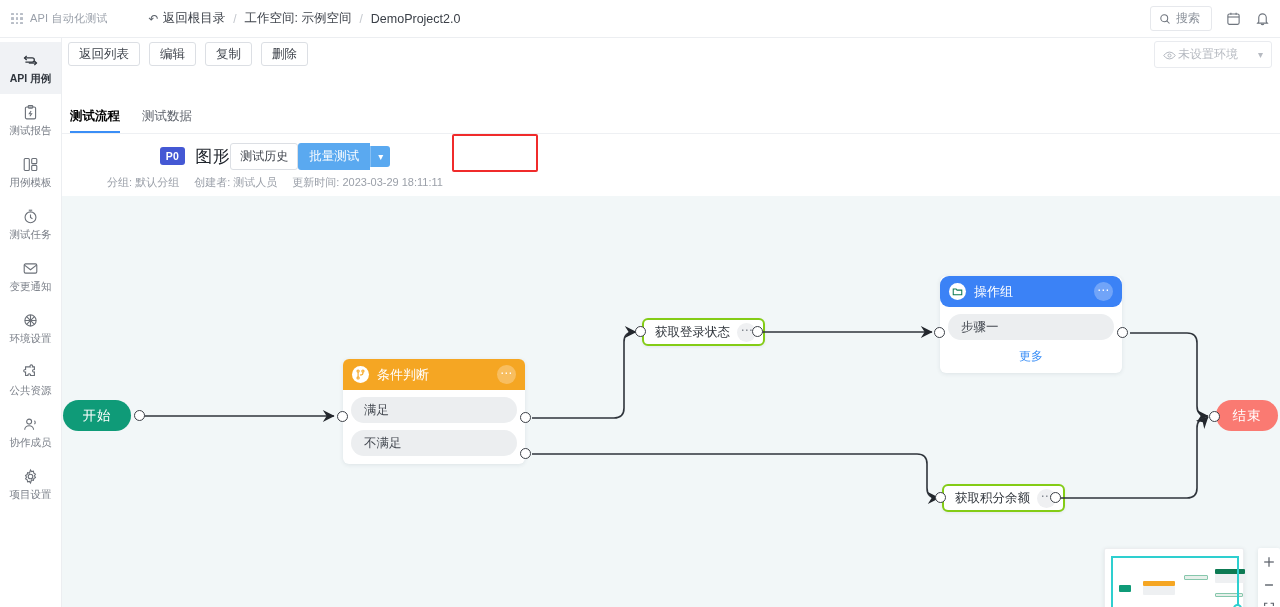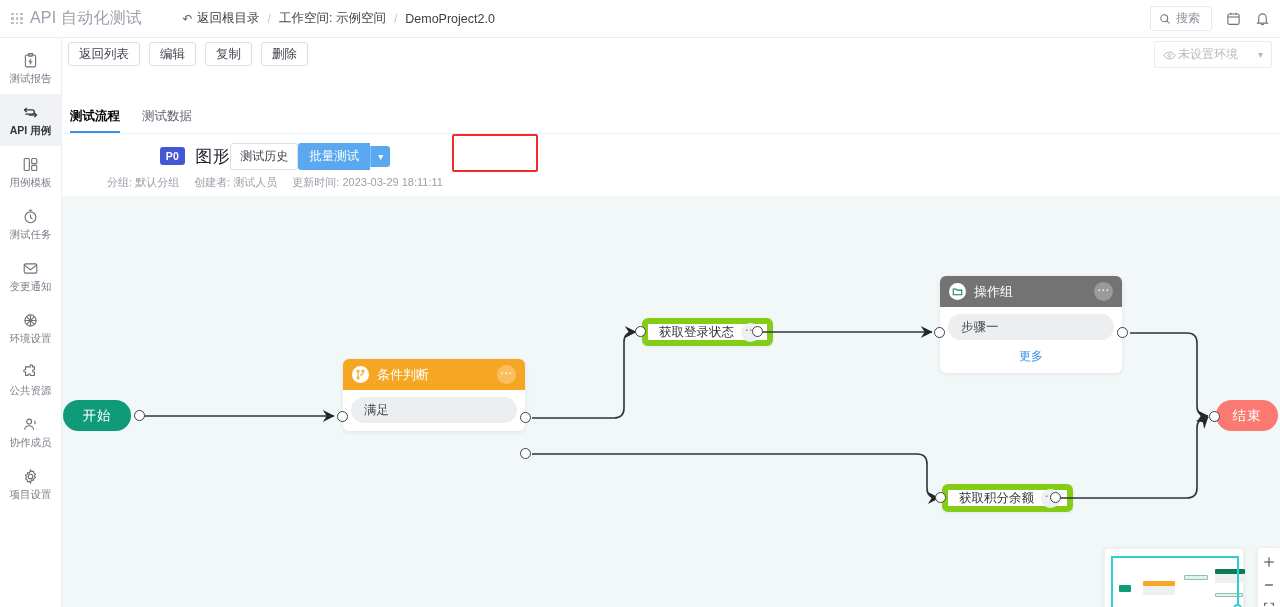--- a/index.html
+++ b/index.html
@@ -13,21 +13,21 @@
   
   .topbar {
     position: absolute; left: 0; top: 0; width: 1280px; height: 38px;
     background: #fff; border-bottom: 1px solid #eceef1;
     display: flex; align-items: center; z-index: 40;
   }
   .grid-icon { margin-left: 11px; width: 12px; height: 12px; position: relative; }
   .grid-icon i {
     position: absolute; width: 2.5px; height: 2.5px; background: #b9bec7; border-radius: 0.5px;
   }
-  .app-name { margin-left: 7px; font-size: 16px; color: #9aa0aa; letter-spacing: .2px; }
+  .app-name { margin-left: 7px; font-size: 11px; color: #9aa0aa; letter-spacing: .2px; }
   .crumb-wrap { display: flex; align-items: center; margin-left: 40px; }
   .back-root { display: flex; align-items: center; font-size: 12.5px; color: #40454d; cursor: pointer; }
   .back-arrow { font-size: 12px; margin-right: 5px; color: #5a6069; transform: scaleX(-1); display:inline-block;}
   .crumb-sep { margin: 0 8px; color: #c3c7cd; font-size: 12px; }
   .crumb-item { font-size: 12.5px; color: #40454d; }
   .crumb-item.last { color: #3b4048; }
   .topbar-right { margin-left: auto; display: flex; align-items: center; padding-right: 10px; gap: 14px; }
   .search-pill {
     display: flex; align-items: center; gap: 5px;
     border: 1px solid #e6e8ec; border-radius: 3px; padding: 3px 11px 3px 8px;
@@ -133,21 +133,21 @@
   
   .gbox {
     background: #fff; border-radius: 6px; box-shadow: 0 1px 4px rgba(40,60,80,.10);
     overflow: hidden;
   }
   .ghead {
     height: 31px; display: flex; align-items: center; padding: 0 9px; gap: 8px;
     color: #fff; font-size: 13px;
   }
   .ghead.orange { background: #f5a623; }
-  .ghead.green { background: #737373; }
+  .ghead.green { background: #3b82f6; border-radius: 9px; }
   .ghead-ic {
     width: 17px; height: 17px; border-radius: 50%; background: #fff;
     display: flex; align-items: center; justify-content: center;
   }
   .ghead-ic svg { width: 11px; height: 11px; }
   .gdots {
     margin-left: auto; width: 19px; height: 19px; border-radius: 50%;
     background: rgba(255,255,255,.28); color: #fff; font-size: 12px;
     display: flex; align-items: center; justify-content: center;
     letter-spacing: 1px; line-height: 0; padding-bottom: 4px; cursor: pointer;
@@ -156,21 +156,21 @@
   .srow {
     background: #eceef0; border-radius: 15px; height: 26px;
     display: flex; align-items: center; padding: 0 13px;
     font-size: 12.5px; color: #42474f; margin-bottom: 7px;
   }
   .srow:last-child { margin-bottom: 0; }
   .gmore { text-align: center; font-size: 12px; color: #3a8ef6; cursor: pointer; padding-top: 1px; }
 
   
   .api {
-    background: #fff; border: 6px solid #84cc16; border-radius: 6px;
+    background: #fff; border: 2px solid #84cc16; border-radius: 6px;
     height: 28px; display: flex; align-items: center; padding: 0 7px 0 11px; gap: 7px;
     box-shadow: 0 1px 3px rgba(40,60,80,.08);
   }
   .api .atxt { font-size: 12.5px; color: #2f343b; white-space: nowrap; }
   .adots {
     width: 19px; height: 19px; border-radius: 50%; background: #eff0f2;
     color: #777d86; font-size: 12px; display: flex; align-items: center;
     justify-content: center; line-height: 0; padding-bottom: 4px; cursor: pointer;
   }
 
@@ -253,41 +253,41 @@
         <svg viewBox="0 0 16 16" fill="none" stroke="currentColor" stroke-width="1.2">
             <path d="M4 11.5V7a4 4 0 0 1 8 0v4.5l1.2 1.4H2.8L4 11.5z"></path>
             <path d="M6.6 13.6a1.5 1.5 0 0 0 2.8 0"></path>
           </svg>
       </span>
     </div>
   </div>
 
   <div class="rail">
 
-    <div class="rail-item">
-      <span class="rico">
-        <svg viewBox="0 0 20 20" fill="none" stroke="currentColor" stroke-width="1.3">
-            <rect x="4" y="3.5" width="12" height="14" rx="1.6"></rect>
-            <rect x="7.3" y="1.8" width="5.4" height="3" rx="1"></rect>
-            <path d="M10.7 8.2 8.6 11.4h2.7l-2 3"></path>
-          </svg>
-      </span>
-      <span class="rlab">测试报告</span>
-    </div>
-
     <div class="rail-item active">
       <span class="rico">
         <svg viewBox="0 0 20 20" fill="none" stroke="currentColor" stroke-width="1.5">
             <path d="M3 7h9a2.5 2.5 0 0 1 0 5H4"></path>
             <polyline points="5.5,4.6 3,7 5.5,9.4"></polyline>
             <path d="M17 13H8"></path>
             <polyline points="14.5,15.4 17,13 14.5,10.6"></polyline>
           </svg>
       </span>
       <span class="rlab">API 用例</span>
+    </div>
+
+    <div class="rail-item">
+      <span class="rico">
+        <svg viewBox="0 0 20 20" fill="none" stroke="currentColor" stroke-width="1.3">
+            <rect x="4" y="3.5" width="12" height="14" rx="1.6"></rect>
+            <rect x="7.3" y="1.8" width="5.4" height="3" rx="1"></rect>
+            <path d="M10.7 8.2 8.6 11.4h2.7l-2 3"></path>
+          </svg>
+      </span>
+      <span class="rlab">测试报告</span>
     </div>
 
 
     <div class="rail-item">
       <span class="rico">
         <svg viewBox="0 0 20 20" fill="none" stroke="currentColor" stroke-width="1.3">
             <rect x="2.6" y="3" width="6" height="14" rx="1.2"></rect>
             <rect x="11.4" y="3" width="6" height="6" rx="1.2"></rect>
             <rect x="11.4" y="11" width="6" height="6" rx="1.2"></rect>
           </svg>
@@ -445,20 +445,21 @@
                 <circle cx="11.5" cy="3" r="1.6"></circle>
                 <circle cx="4.5" cy="13" r="1.6"></circle>
                 <path d="M4.5 4.6v6.8M11.5 4.6v1.8c0 2-2.4 2.2-4.4 2.4"></path>
               </svg>
           </span>
           <span>条件判断</span>
           <span class="gdots">⋯</span>
         </div>
         <div class="gbody">
           <div class="srow">满足</div>
+          <div class="srow">不满足</div>
         </div>
       </div>
       <div class="port" style="left:275px; top:215px;"></div>
       <div class="port" style="left:458px; top:216px;"></div>
       <div class="port" style="left:458px; top:252px;"></div>
 
       <div class="node api" style="left:580px; top:122px;">
         <span class="atxt">获取登录状态</span>
         <span class="adots">⋯</span>
       </div>

